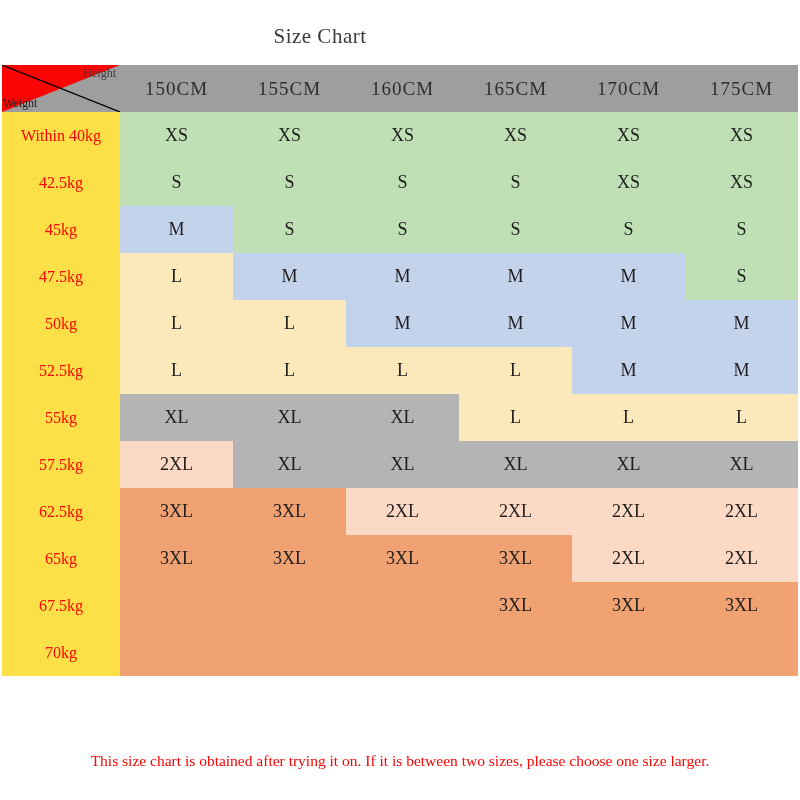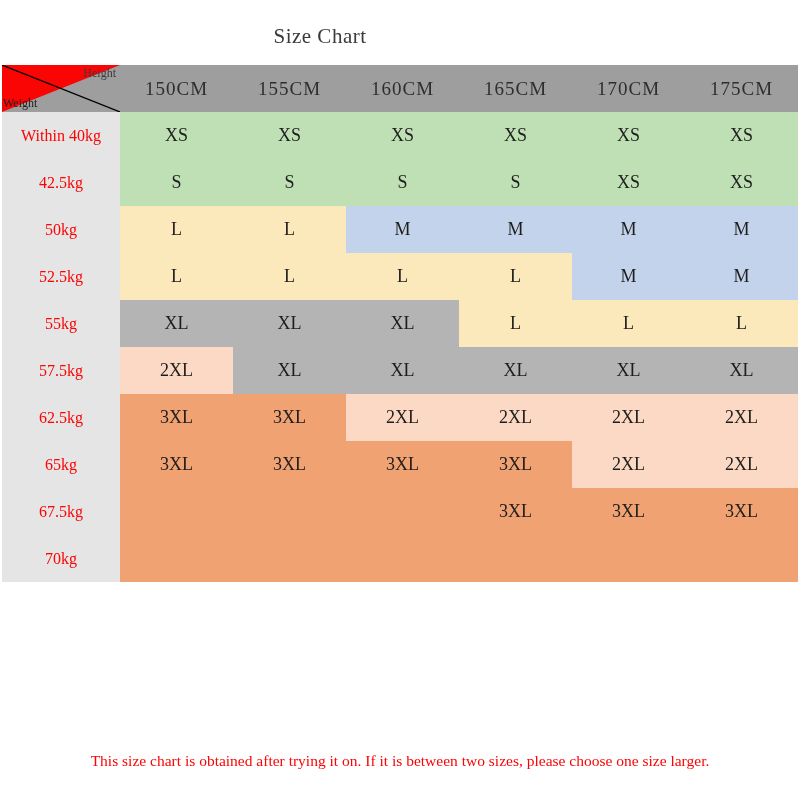--- a/index.html
+++ b/index.html
@@ -93,21 +93,21 @@
     left: 1px;
     bottom: 1px;
     font-size: 12px;
     color: #222222;
     font-family: "Liberation Serif", serif;
   }
   .row-head {
     width: 118px;
     font-size: 16px;
     color: #fb0404;
-    background: #e5e5e5;
+    background: #fde047;
     letter-spacing: 0px;
   }
   .cell {
     font-size: 18px;
     color: #1d1d1d;
   }
   .footnote {
     position: absolute;
     left: 0;
     bottom: 30px;
@@ -160,20 +160,38 @@
           <tr>
             <td class="row-head">42.5kg</td>
             <td class="cell" style="background: rgb(191, 224, 180);">S</td>
             <td class="cell" style="background: rgb(191, 224, 180);">S</td>
             <td class="cell" style="background: rgb(191, 224, 180);">S</td>
             <td class="cell" style="background: rgb(191, 224, 180);">S</td>
             <td class="cell" style="background: rgb(191, 224, 180);">XS</td>
             <td class="cell" style="background: rgb(191, 224, 180);">XS</td>
           </tr>
           <tr>
+            <td class="row-head">45kg</td>
+            <td class="cell" style="background: rgb(196, 211, 236);">M</td>
+            <td class="cell" style="background: rgb(191, 224, 180);">S</td>
+            <td class="cell" style="background: rgb(191, 224, 180);">S</td>
+            <td class="cell" style="background: rgb(191, 224, 180);">S</td>
+            <td class="cell" style="background: rgb(191, 224, 180);">S</td>
+            <td class="cell" style="background: rgb(191, 224, 180);">S</td>
+          </tr>
+          <tr>
+            <td class="row-head">47.5kg</td>
+            <td class="cell" style="background: rgb(251, 232, 187);">L</td>
+            <td class="cell" style="background: rgb(196, 211, 236);">M</td>
+            <td class="cell" style="background: rgb(196, 211, 236);">M</td>
+            <td class="cell" style="background: rgb(196, 211, 236);">M</td>
+            <td class="cell" style="background: rgb(196, 211, 236);">M</td>
+            <td class="cell" style="background: rgb(191, 224, 180);">S</td>
+          </tr>
+          <tr>
             <td class="row-head">50kg</td>
             <td class="cell" style="background: rgb(251, 232, 187);">L</td>
             <td class="cell" style="background: rgb(251, 232, 187);">L</td>
             <td class="cell" style="background: rgb(196, 211, 236);">M</td>
             <td class="cell" style="background: rgb(196, 211, 236);">M</td>
             <td class="cell" style="background: rgb(196, 211, 236);">M</td>
             <td class="cell" style="background: rgb(196, 211, 236);">M</td>
           </tr>
           <tr>
             <td class="row-head">52.5kg</td>

